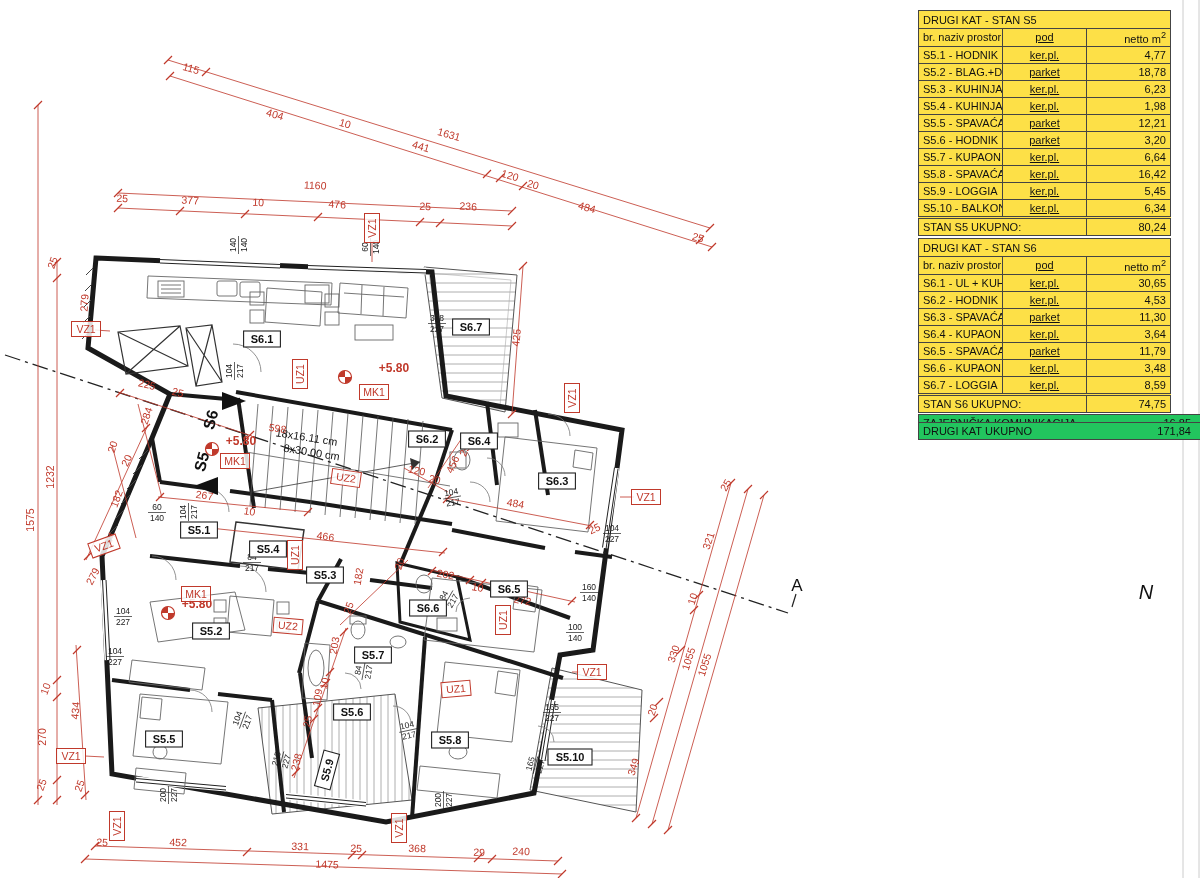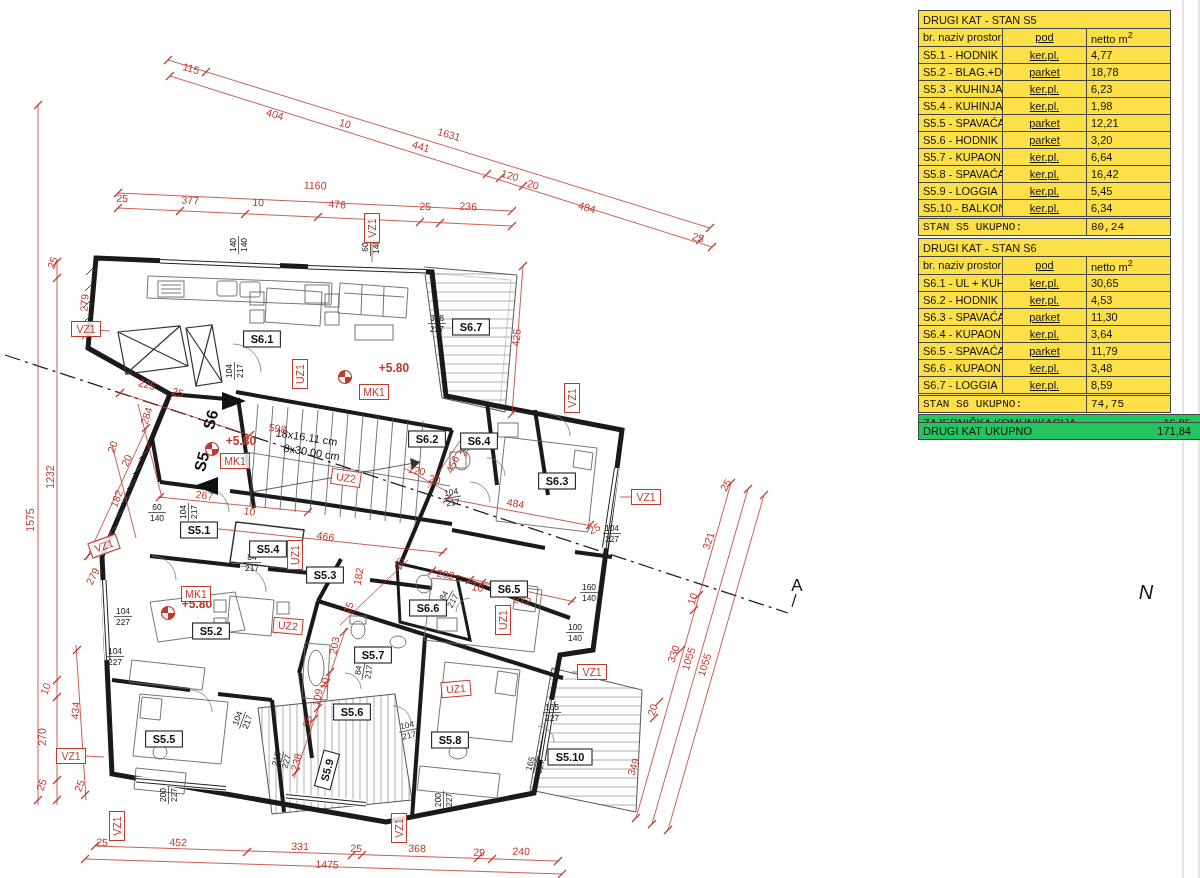--- a/index.html
+++ b/index.html
@@ -6,23 +6,23 @@
   body{width:1200px;height:878px;overflow:hidden;font-family:"Liberation Sans",sans-serif;}
   #sheet{position:relative;width:1200px;height:878px;background:#ffffff;}
   svg{position:absolute;left:0;top:0;}
   
   .schedule{position:absolute;left:918px;width:253px;border-collapse:collapse;table-layout:fixed;
             font-size:11px;color:#111;background:#fde047;}
   .schedule td,.schedule th{border:1px solid #444;padding:1px 4px;height:14px;font-weight:normal;
             white-space:nowrap;overflow:hidden;}
   .schedule .title td{height:15px;}
   .schedule th:nth-child(2),.schedule td.c2{text-align:center;width:53px;text-decoration:underline;}
-  .schedule th:nth-child(3),.schedule td.c3{text-align:left;width:59px;}
+  .schedule th:nth-child(3),.schedule td.c3{text-align:right;width:59px;}
   .schedule th:first-child{width:139px;text-align:left;}
-  .schedule tfoot td{border-top:3px double #444;font-family:Liberation Mono, monospace;}
+  .schedule tfoot td{border-top:3px double #444;}
   .sumrow{position:absolute;left:918px;width:292px;box-sizing:border-box;border:1px solid #444;
           display:flex;justify-content:space-between;align-items:center;height:18px;
           font-size:11px;color:#111;padding:0 18px 0 4px;background:#22c55e;}
   #t5{top:10px;} #t6{top:238px;}
   #sum1{top:414px;} #sum2{top:422px;justify-content:space-between;}
 </style>
 </head>
 <body>
 
 <div id="sheet">

